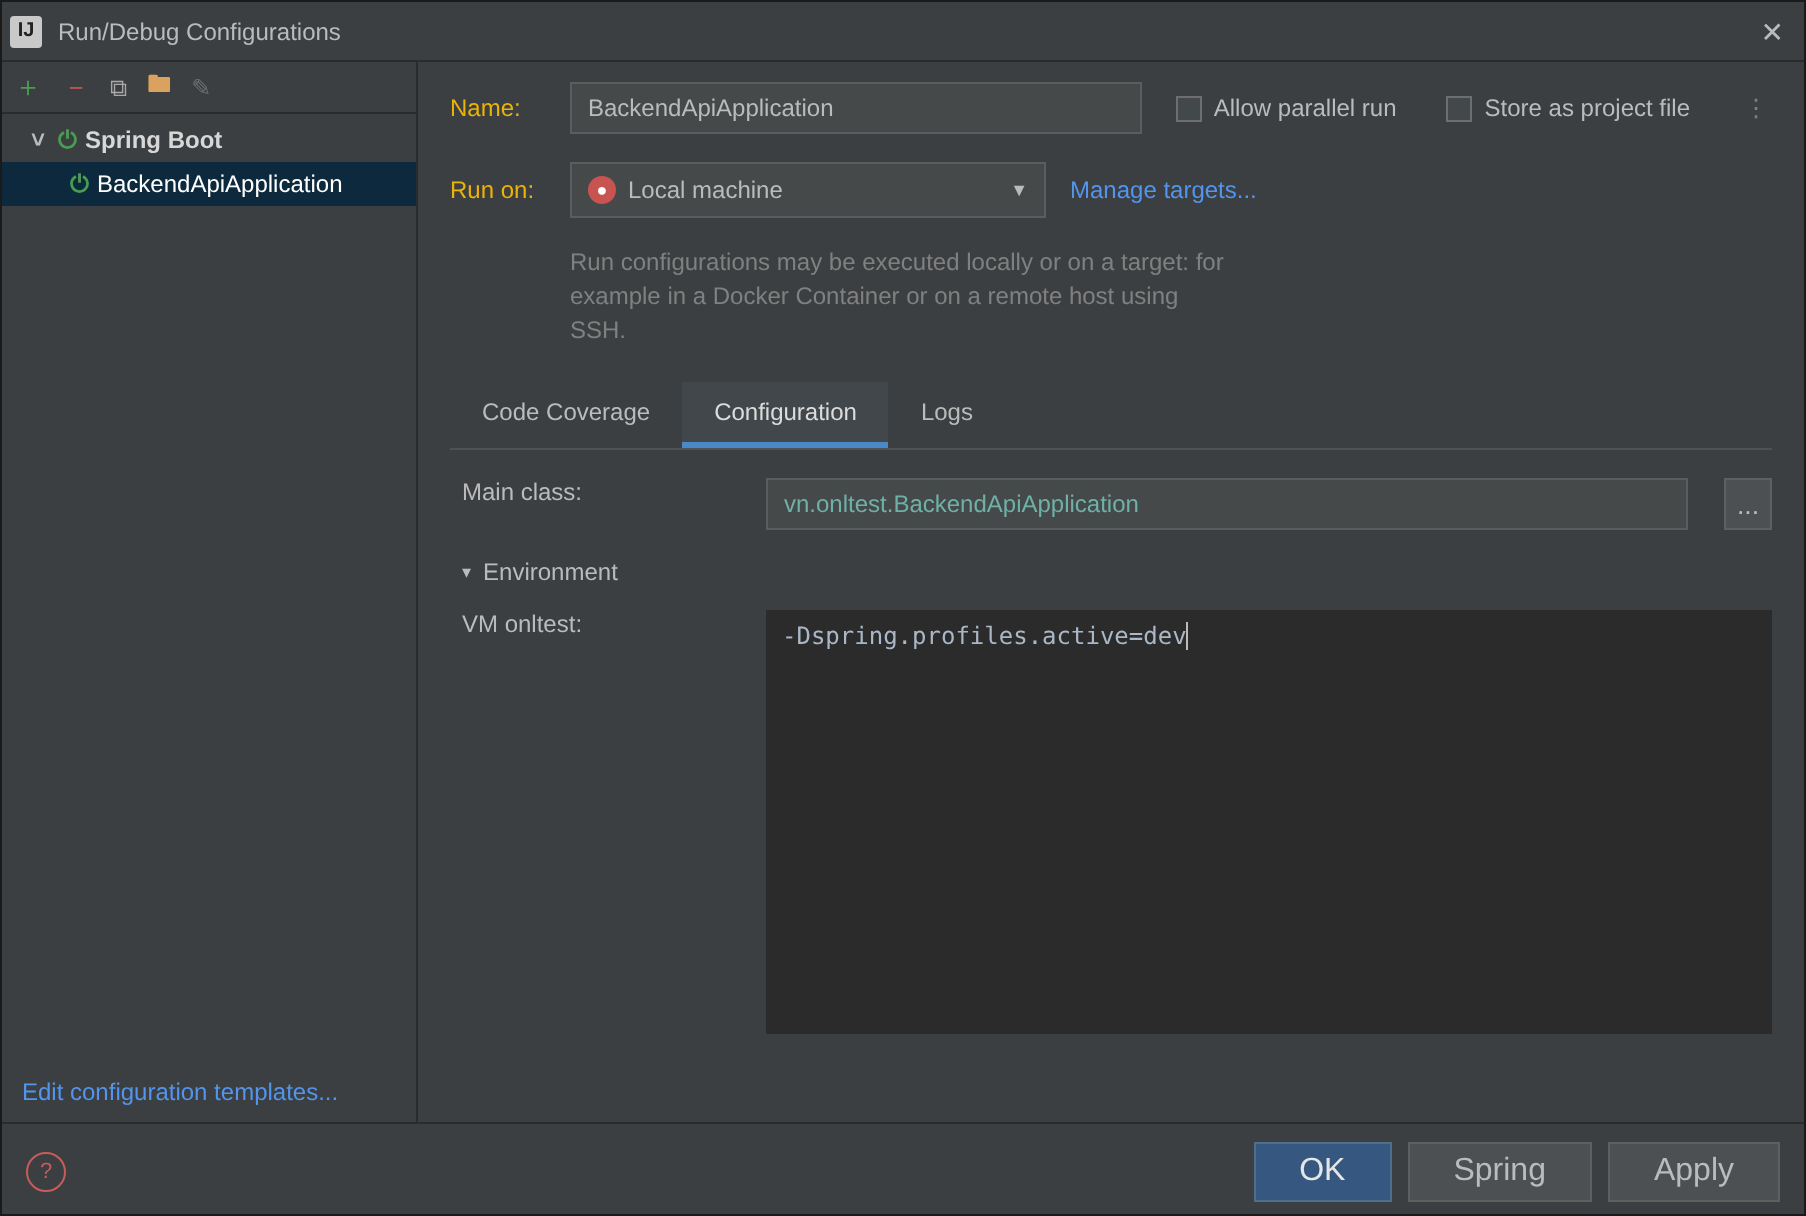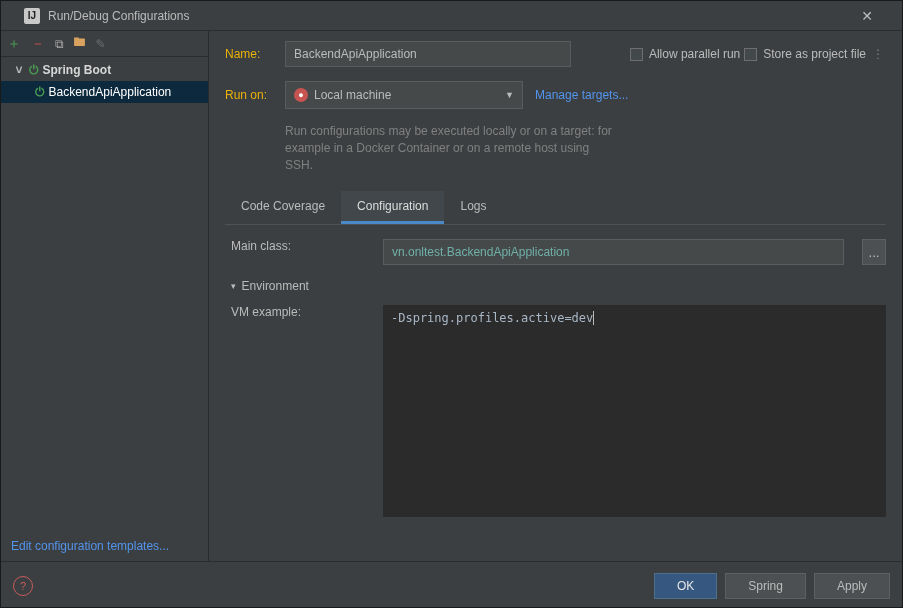--- a/index.html
+++ b/index.html
@@ -11,21 +11,21 @@
     width: 903px;
     height: 608px;
     overflow: hidden;
     border: 1px solid #1a1a1a;
   }
   .titlebar {
     height: 30px;
     background: #3c3f41;
     display: flex;
     align-items: center;
-    padding: 0 23px;
+    padding: 0 4px;
     border-bottom: 1px solid #2b2b2b;
   }
   .titlebar .app-icon {
     width: 16px; height: 16px;
     background: #c9c9c9;
     border-radius: 2px;
     display: flex; align-items: center; justify-content: center;
     margin-right: 8px;
     font-size: 10px; font-weight: bold; color: #222;
   }
@@ -106,21 +106,21 @@
   .local-icon {
     width: 14px; height: 14px; border-radius: 50%;
     background: #c75450;
     display:flex;align-items:center;justify-content:center;
     font-size:9px;color:#fff;
   }
   .link { color: #5394ec; cursor: pointer; }
   .helptext { color: #808080; margin-left: 60px; line-height: 1.4; }
   .options {
     display: flex;
-    gap: 4px;
+    gap: 25px;
     align-items: center;
     margin-left: auto;
   }
   .checkbox { display: flex; align-items: center; gap: 6px; cursor: pointer; color:#bbbbbb;}
   .checkbox .box { width: 13px; height: 13px; border: 1px solid #6e6e6e; background: #43494a;}
   .tabs {
     display: flex;
     border-bottom: 1px solid #515151;
     margin-top: 18px;
   }
@@ -178,21 +178,21 @@
     display:flex;align-items:center;justify-content:center;
     font-size:11px; cursor:pointer;
   }
   .footer .buttons { margin-left: auto; display: flex; gap: 8px;}
   .btn {
     background: #4c5052;
     border: 1px solid #5e6060;
     color: #bbbbbb;
     padding: 5px 22px;
     cursor: pointer;
-    font-size: 12px;
+    font-size: 16px;
   }
   .btn.primary { background: #365880; border: 1px solid #4c708c; color: #e6e6e6;}
   .kebab { color:#808080; padding: 0 2px; cursor:pointer;}
 </style>
 </head>
 <body>
 
 <div class="titlebar">
   <div class="app-icon">IJ</div>
   <div class="title">Run/Debug Configurations</div>
@@ -263,21 +263,21 @@
         <input class="textfield main-class" value="vn.onltest.BackendApiApplication" style="">
         <button class="browse-btn">...</button>
       </div>
 
       <div class="section-header">
         <span class="chev">▾</span>
         <span>Environment</span>
       </div>
 
       <div class="row">
-        <div class="label-long">VM example:</div>
+        <div class="label-long">VM onltest:</div>
         <div class="vm-area" contenteditable="true" style=""><span>-Dspring.profiles.active=dev</span><span class="caret">​</span></div>
       </div>
 
     </div>
   </div>
 </div>
 
 <div class="footer">
   <div class="help">?</div>
   <div class="buttons">

